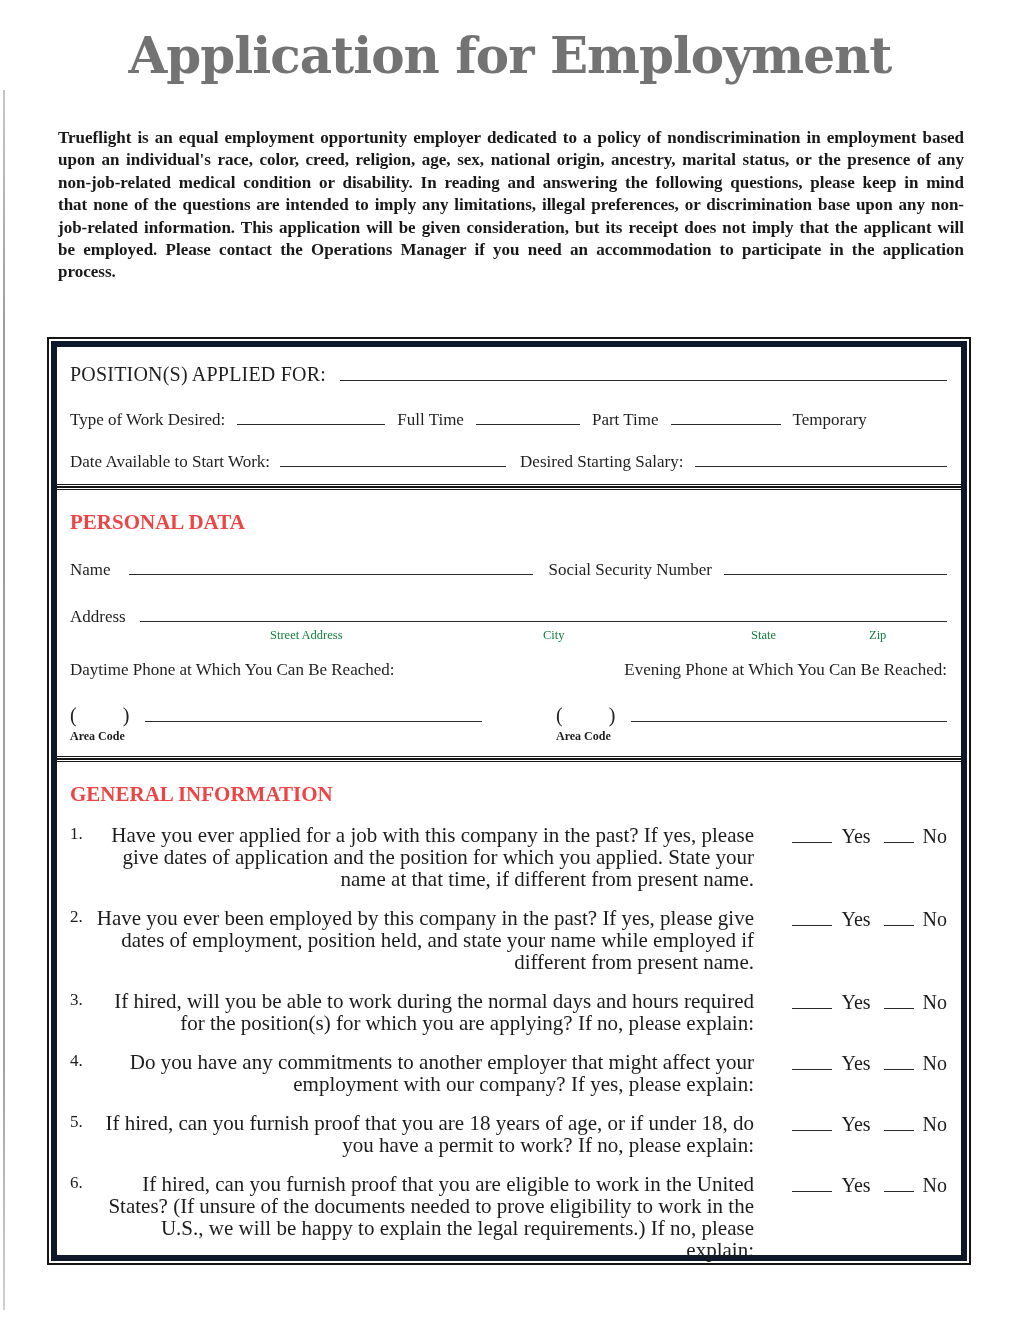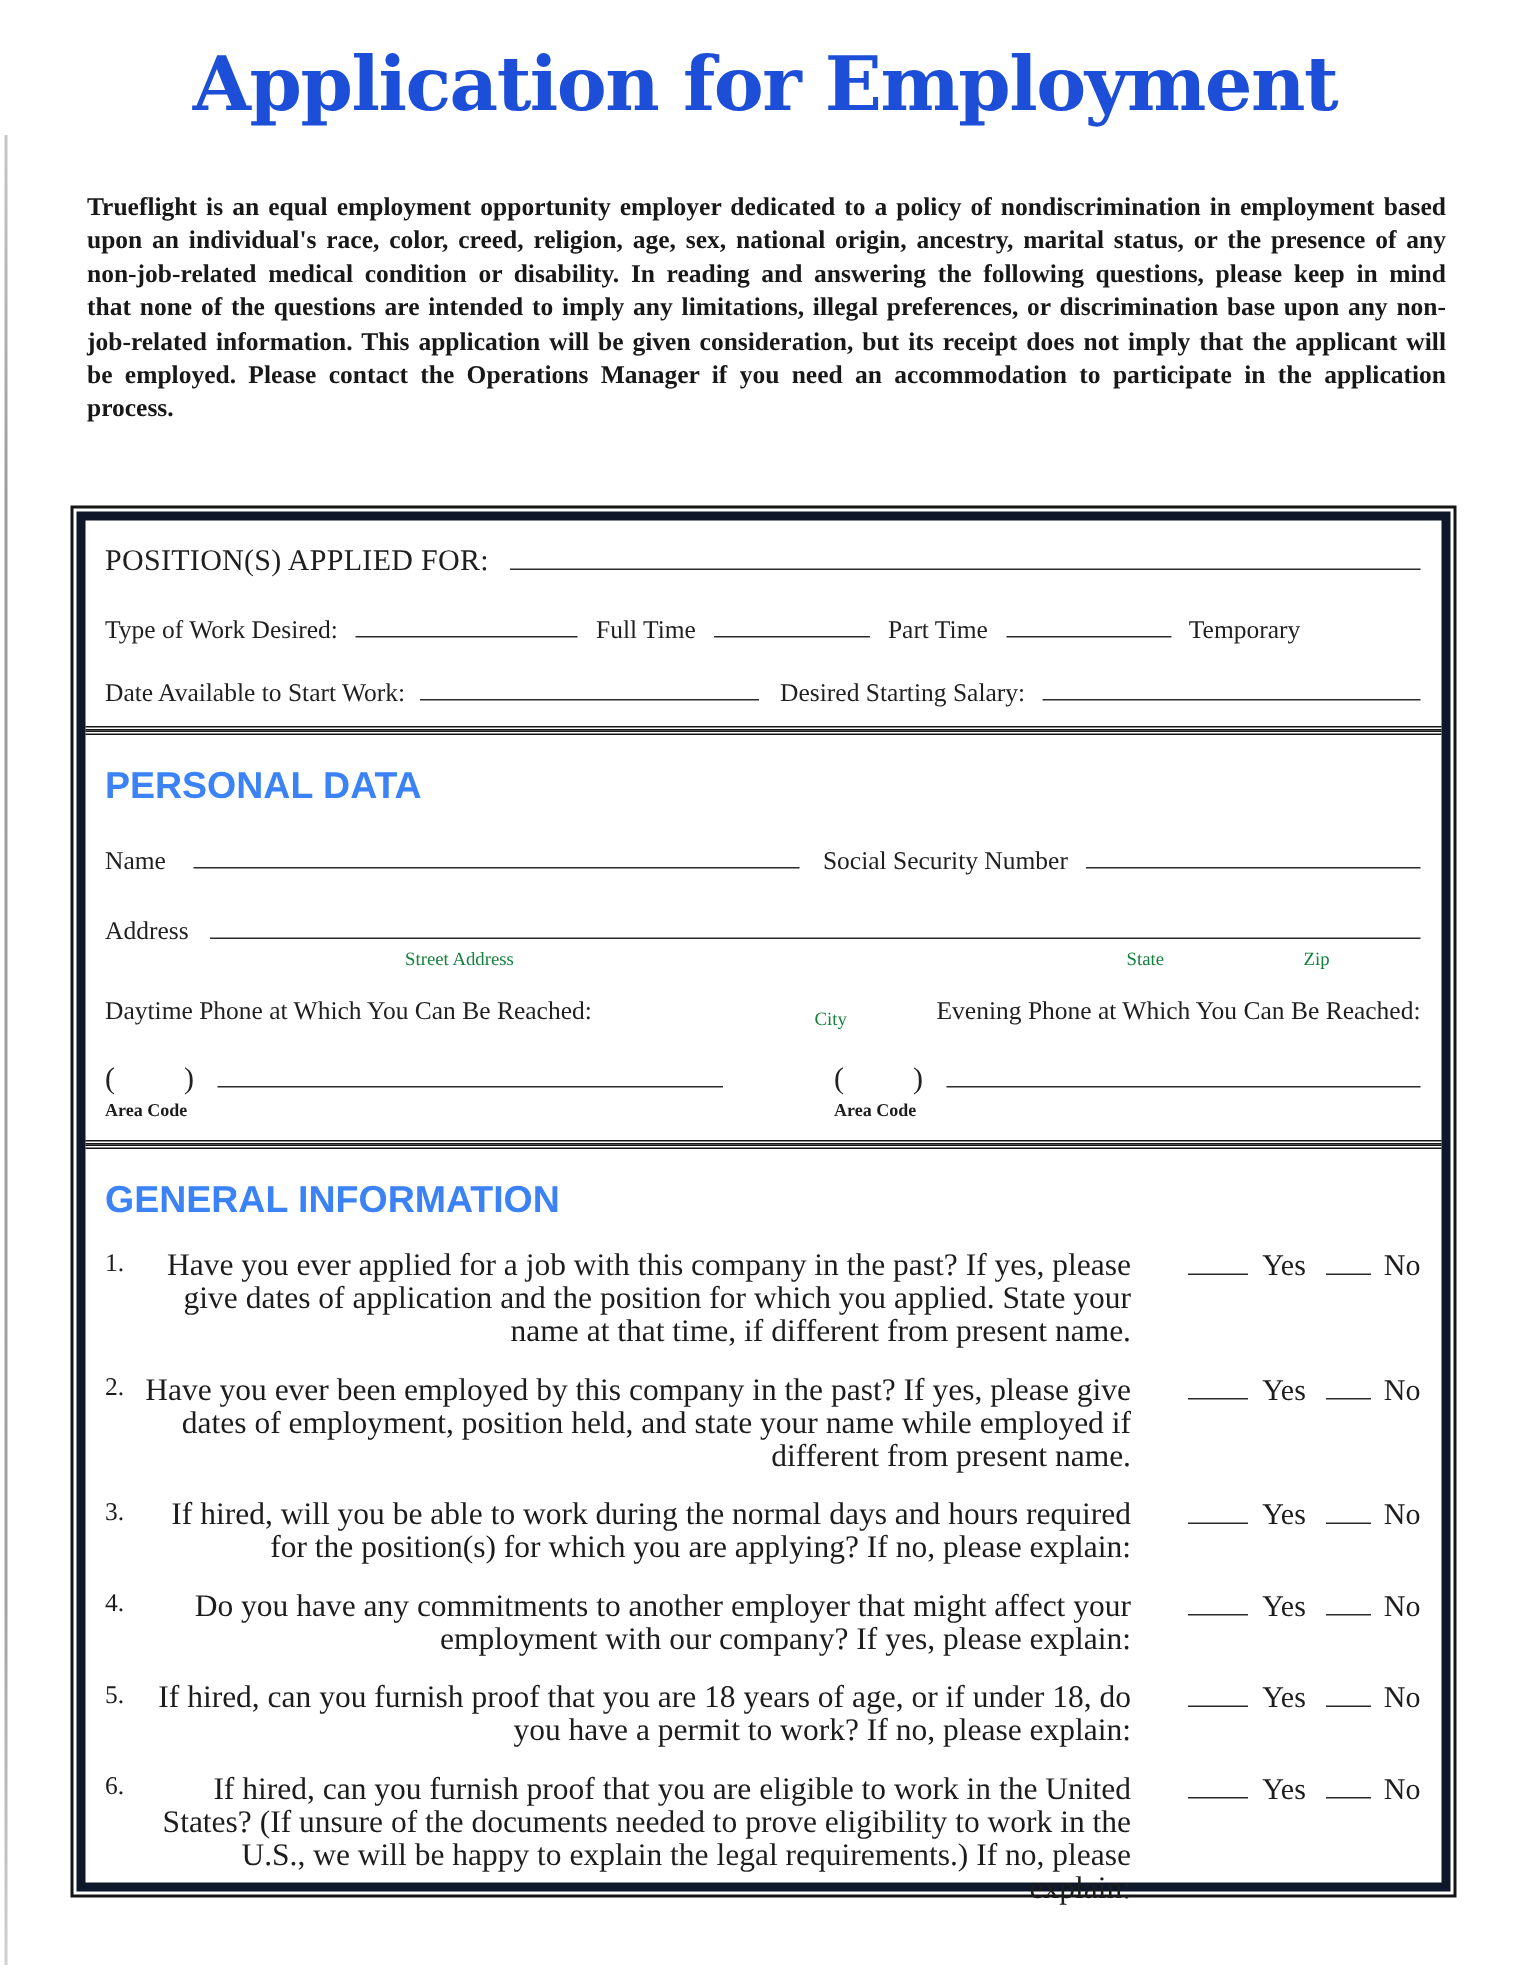--- a/index.html
+++ b/index.html
@@ -16,21 +16,21 @@
     width: 2px; background: linear-gradient(#999, #4a4a4a 20%, #555 80%, #aaa);
     opacity: .55;
   }
   .page-title {
     text-align: center;
     font-family: "DejaVu Serif", "Liberation Serif", serif;
     font-weight: 700;
     font-size: 50px;
     letter-spacing: -1px;
     padding-top: 26px;
-    color: #1d4ed8;
+    color: #737373;
   }
   .intro {
     margin: 42px 56px 0 58px;
     font-weight: 700;
     font-size: 17px;
     line-height: 22.4px;
     text-align: justify;
     color: #181818;
     word-spacing: 1.5px;
   }
@@ -58,23 +58,23 @@
     display: inline-block;
     border-bottom: 1.3px solid #2b2b2b;
     height: 16px;
     vertical-align: baseline;
     cursor: text;
   }
   .row { display: flex; align-items: baseline; }
   .lbl { font-size: 17px; color: #1f1f1f; white-space: nowrap; }
   .lbl-big { font-size: 20px; letter-spacing: .2px; }
   .sec-heading {
-    font-family: Liberation Sans, sans-serif;
-    font-weight: 700; font-size: 25px; letter-spacing: 0px;
-    color: #3b82f6;
+    font-family: Liberation Serif, serif;
+    font-weight: 700; font-size: 21px; letter-spacing: 0px;
+    color: #ef4444;
   }
   
   .pos-row1 { margin-top: 8px; }
   .pos-row1 .blank { flex: 1; margin-left: 14px; }
   .pos-row2 { margin-top: 23px; }
   .pos-row3 { margin-top: 21px; }
   .w155 { width: 148px; margin: 0 12px; }
   .w105 { width: 104px; margin: 0 12px; }
   .w112 { width: 110px; margin: 0 12px; }
   .w226 { width: 226px; margin: 0 14px 0 10px; }
@@ -82,21 +82,21 @@
   
   .pd-heading { margin: 12px 0 0 0; }
   .pd-name-row { margin-top: 24px; }
   .name-blank { width: 404px; margin-left: 18px; }
   .ssn-lbl { margin-left: 16px; }
   .pd-addr-row { margin-top: 26px; }
   .addr-blank { flex: 1; margin-left: 14px; }
   .addr-sublabels { position: relative; height: 17px; font-size: 12.5px; color: #15803d; }
   .addr-sublabels span { position: absolute; top: 1px; }
   .sub-street { left: 200px; }
-  .sub-city { left: 473px; margin-top: 40px; }
+  .sub-city { left: 473px; }
   .sub-state { left: 681px; }
   .sub-zip { left: 799px; }
   .phone-lbl-row { margin-top: 16px; display: flex; justify-content: space-between; }
   .phone-row { margin-top: 24px; display: flex; align-items: baseline; }
   .phone-group { display: flex; align-items: baseline; }
   .pg1 { width: 412px; }
   .pg2 { flex: 1; margin-left: 74px; }
   .paren { font-size: 20px; color: #222; }
   .paren-close { margin-left: 46px; }
   .phone-line { flex: 1; margin-left: 16px; }

